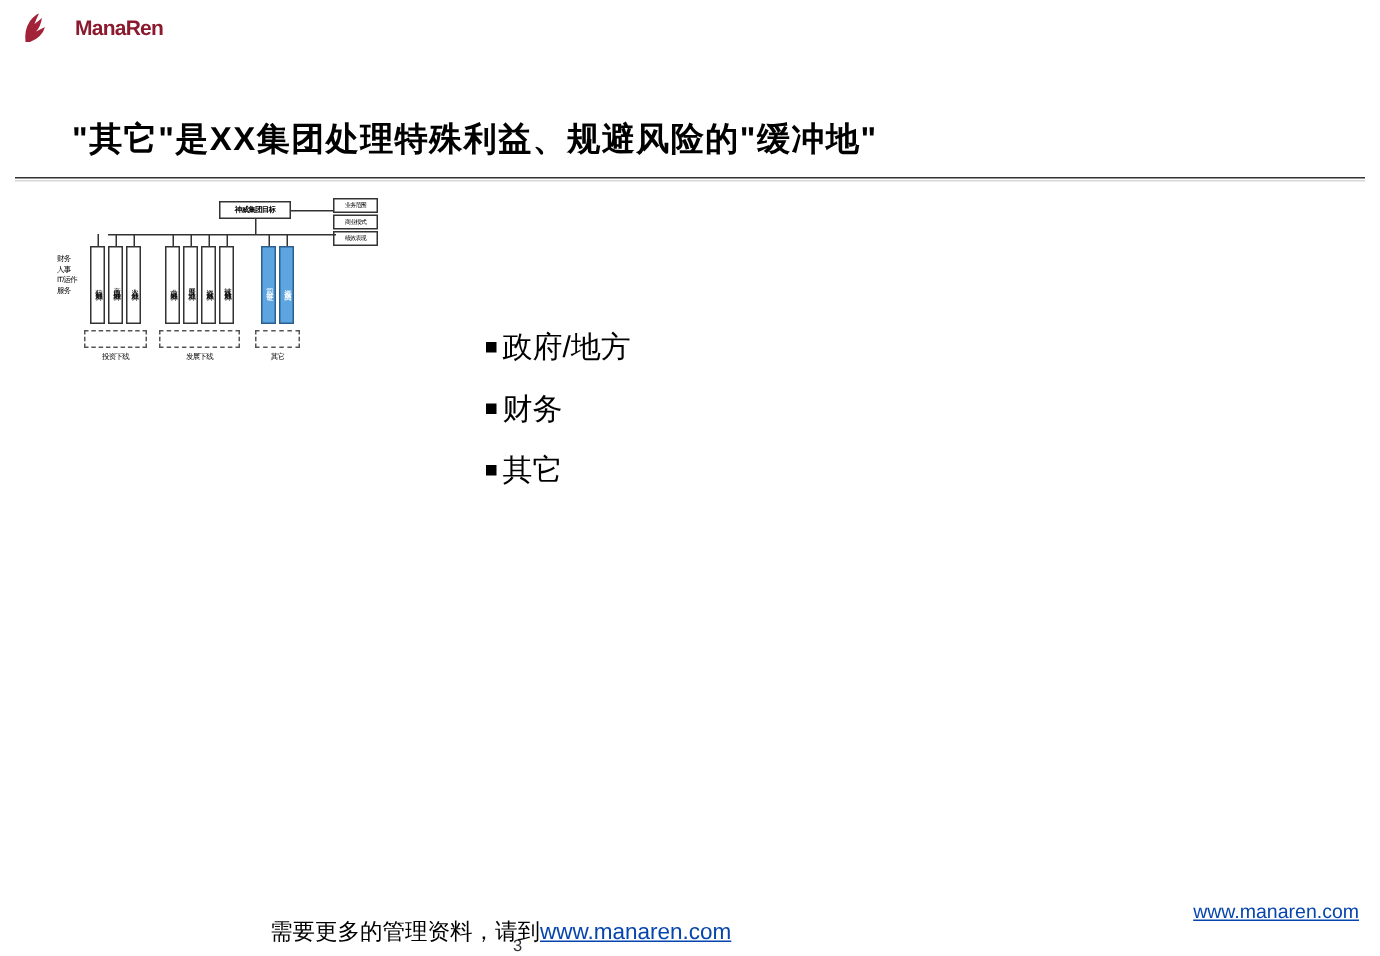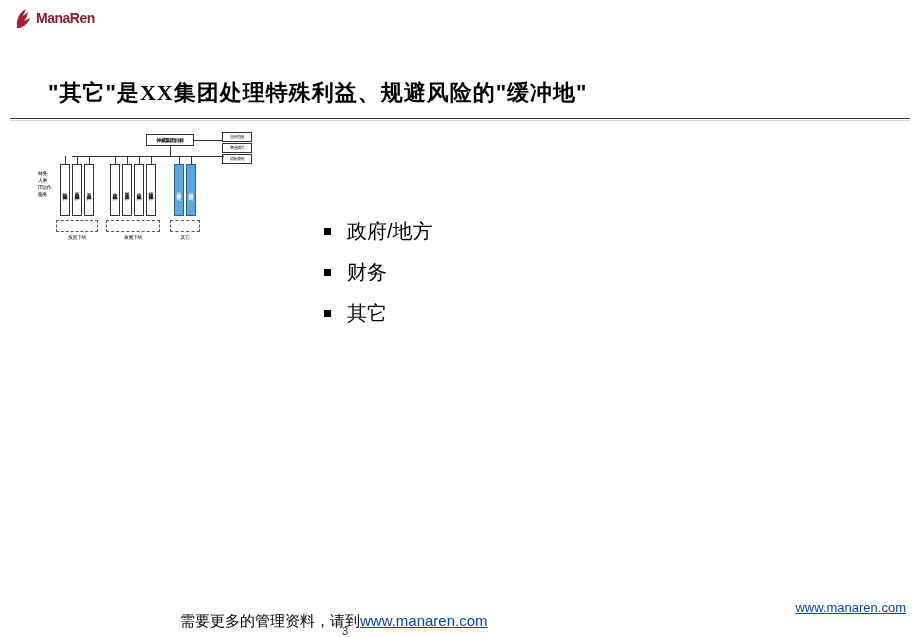--- a/index.html
+++ b/index.html
@@ -10,21 +10,21 @@
     font-family: "Microsoft YaHei", "SimSun", Arial, sans-serif;
     position: relative;
     overflow: hidden;
   }
   .logo {
     position: absolute;
     top: 6px;
     left: 14px;
     display: flex;
     align-items: center;
-    gap: 2px;
+    gap: 16px;
   }
   .logo-mark {
     width: 20px;
     height: 24px;
     position: relative;
   }
   .logo-mark svg { display: block; }
   .logo-text {
     font-size: 14px;
     font-weight: bold;
@@ -33,21 +33,21 @@
   }
   .title {
     position: absolute;
     top: 78px;
     left: 48px;
     font-size: 22px;
     font-weight: bold;
     color: #000;
     letter-spacing: 1px;
   }
-  .title .xx { font-family: Liberation Serif, serif; }
+  .title .xx { font-family: Liberation Sans, sans-serif; }
   .hr-line {
     position: absolute;
     top: 118px;
     left: 10px;
     right: 10px;
     height: 0;
     border-top: 1px solid #333;
   }
   .hr-line.shadow {
     top: 120px;
@@ -168,21 +168,21 @@
 
   
   .bullets {
     position: absolute;
     top: 218px;
     left: 324px;
   }
   .bullets .item {
     display: flex;
     align-items: center;
-    gap: 16px;
+    gap: 4px;
     margin-bottom: 14px;
     font-size: 20px;
     color: #000;
   }
   .bullets .sq {
     width: 7px;
     height: 7px;
     background: #000;
     flex-shrink: 0;
   }

